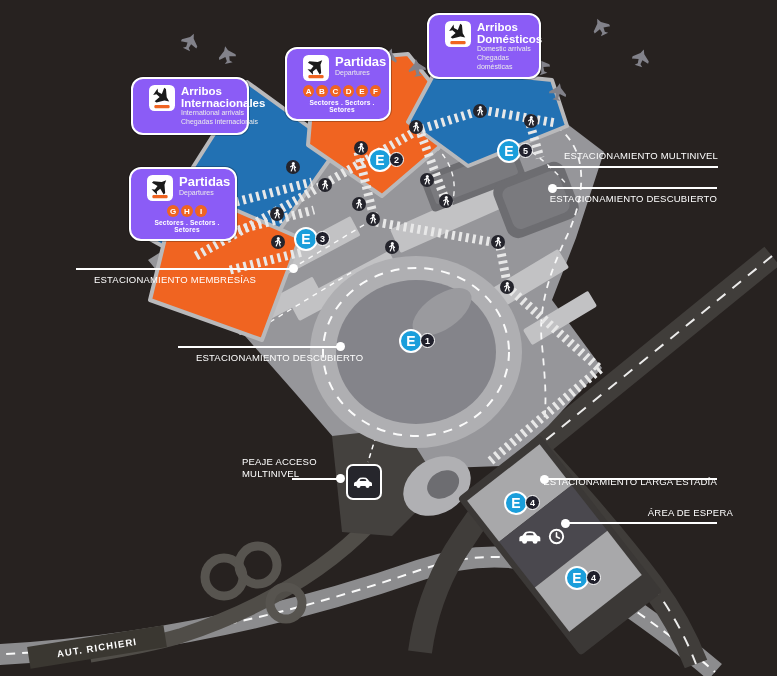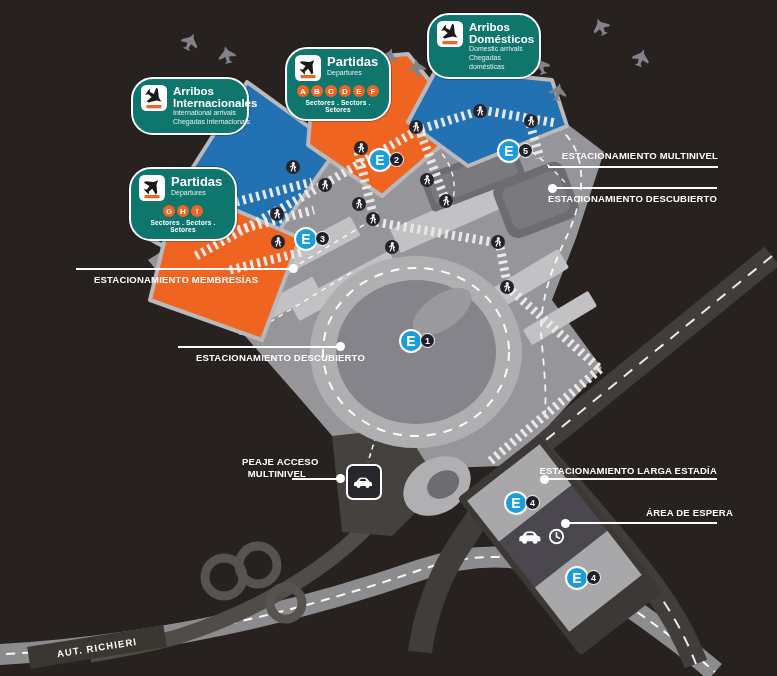--- a/index.html
+++ b/index.html
@@ -5,40 +5,40 @@
   html,body{margin:0;padding:0;background:#1c1917;}
   .stage{
     position:relative;width:777px;height:676px;overflow:hidden;
     background:#272220;font-family:"Liberation Sans",sans-serif;
     -webkit-font-smoothing:antialiased;
   }
   .stage svg.map{position:absolute;left:0;top:0;z-index:1;}
 
   
   .ibox{
-    position:absolute;z-index:3;background:#0f766e;border:2px solid #fff;
-    border-radius:22px;color:#fff;padding:6px 8px 6px 8px;box-sizing:border-box;
+    position:absolute;z-index:3;background:#8b5cf6;border:2px solid #fff;
+    border-radius:12px;color:#fff;padding:6px 8px 6px 16px;box-sizing:border-box;
     box-shadow:0 0 0 1px rgba(0,0,0,.25);
   }
   .ibox .row{display:flex;align-items:flex-start;gap:6px;}
   .ibox .icon{flex:0 0 auto;width:26px;height:26px;}
   .ibox .t1{font-size:11.5px;font-weight:bold;line-height:1.05;display:block;}
   .ibox .t2{font-size:7px;color:#ececec;line-height:1.25;display:block;}
   .chips{display:flex;justify-content:center;gap:2px;margin:4px 0 2px 0;}
   .chip{
     width:12px;height:12px;border-radius:50%;background:#f06421;color:#fff;
     font-size:8px;font-weight:bold;display:flex;align-items:center;justify-content:center;
   }
   .caption{font-size:6.6px;font-weight:bold;text-align:center;display:block;letter-spacing:.2px;}
 
   
   .cline{position:absolute;z-index:2;height:2px;background:#fff;}
   .cdot{position:absolute;z-index:2;width:9px;height:9px;border-radius:50%;background:#fff;}
   .clabel{
-    position:absolute;z-index:3;color:#fff;font-size:9.5px;font-weight:bold;
+    position:absolute;z-index:3;color:#fff;font-size:9.5px;font-weight:normal;
     letter-spacing:.2px;white-space:nowrap;padding-left:16px;
   }
   .clabel.right{text-align:right;}
 
   
   .emk{position:absolute;z-index:4;width:40px;height:24px;}
   .emk .e{
     position:absolute;left:0;top:0;width:20px;height:20px;border-radius:50%;
     background:#1a9edb;border:2px solid #fff;color:#fff;font-weight:bold;font-size:14px;
     display:flex;align-items:center;justify-content:center;
@@ -56,21 +56,21 @@
     display:flex;align-items:center;justify-content:center;
   }
   .wicon{position:absolute;z-index:4;}
 
   
   .richieri{
     position:absolute;z-index:3;left:28px;top:636px;width:138px;height:22px;
     background:#3a3731;transform:rotate(-9deg);color:#fff;font-size:9.5px;font-weight:bold;
     letter-spacing:1.2px;display:flex;align-items:center;justify-content:center;
   }
-  .peaje{line-height:1.3;text-align:right;}
+  .peaje{line-height:1.3;text-align:left;}
 </style>
 </head>
 <body>
 
 <div class="stage">
 
   <svg class="map" width="777" height="676" viewBox="0 0 777 676">
     <defs>
       <path id="plane" d="M0,-9 L2,-4.5 L8.5,1 L8.5,3.2 L2,1.6 L1.4,6 L4,8.3 L-4,8.3 L-1.4,6 L-2,1.6 L-8.5,3.2 L-8.5,1 L-2,-4.5 Z"></path>
       <g id="ped">
@@ -297,21 +297,21 @@
 
   <div class="clabel peaje" style="left:226px;top:456px;width:64px;">
     <span>PEAJE ACCESO</span><br>
     <span>MULTINIVEL</span>
   </div>
   <div class="cline" style="left:292px;top:478px;width:50px;"></div>
   <div class="cdot" style="left:336px;top:474px;"></div>
 
   <div class="cdot" style="left:540px;top:475px;"></div>
   <div class="cline" style="left:546px;top:478px;width:171px;"></div>
-  <div class="clabel right" style="right:60px;top:465px;">ESTACIONAMIENTO LARGA ESTADÍA</div>
+  <div class="clabel right" style="right:60px;top:476px;">ESTACIONAMIENTO LARGA ESTADÍA</div>
 
   <div class="cdot" style="left:561px;top:519px;"></div>
   <div class="cline" style="left:567px;top:522px;width:150px;"></div>
   <div class="clabel right" style="right:44px;top:507px;">ÁREA DE ESPERA</div>
 
   <div class="emk" style="left:368px;top:148px;">
     <span class="e">E</span>
     <span class="n">2</span>
   </div>
   <div class="emk" style="left:497px;top:139px;">

